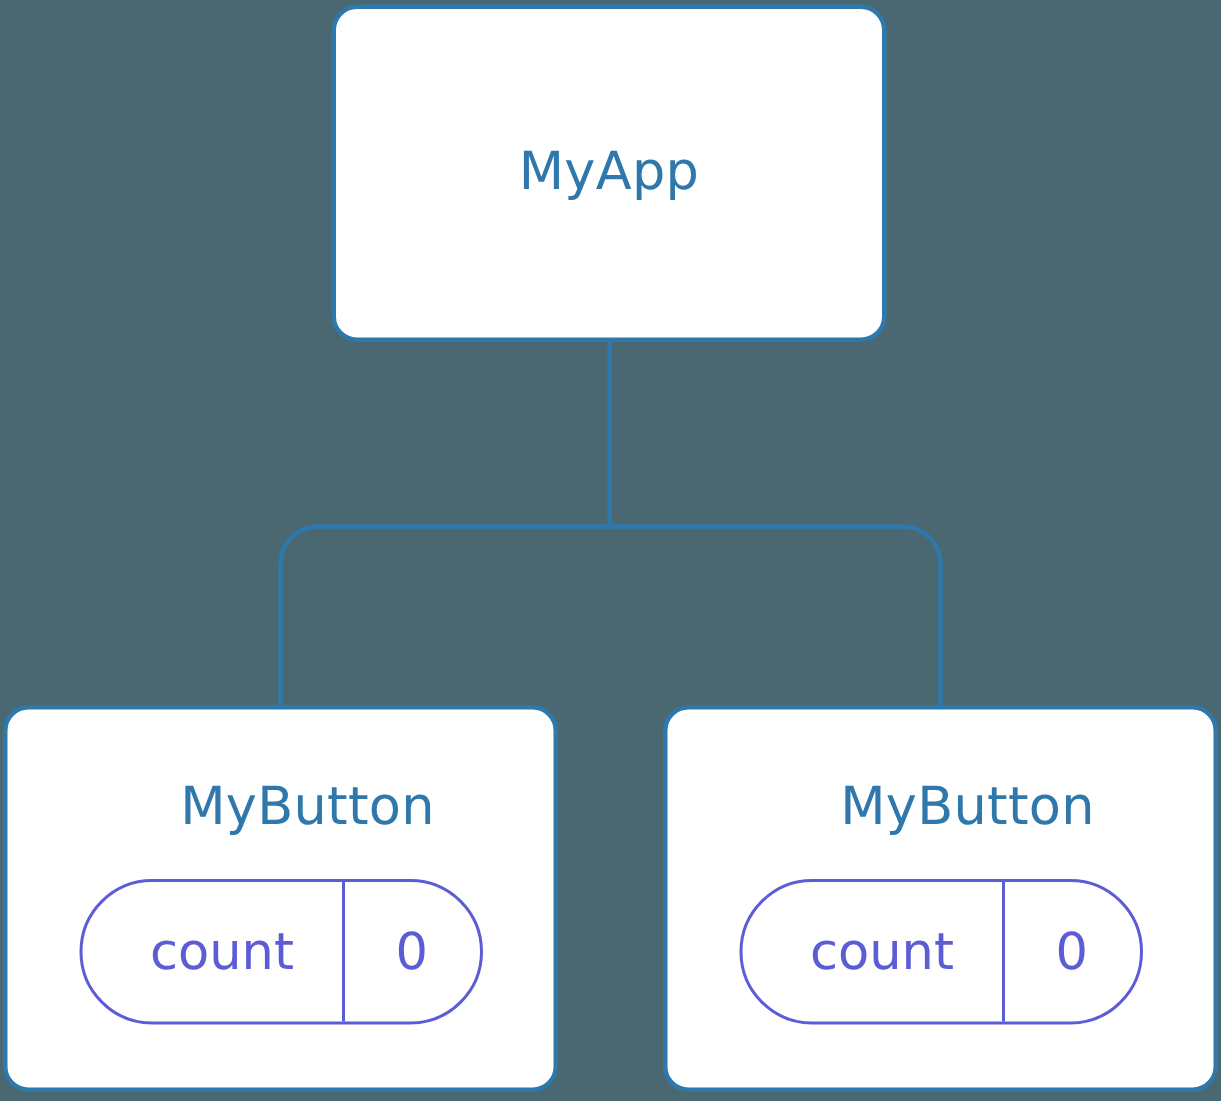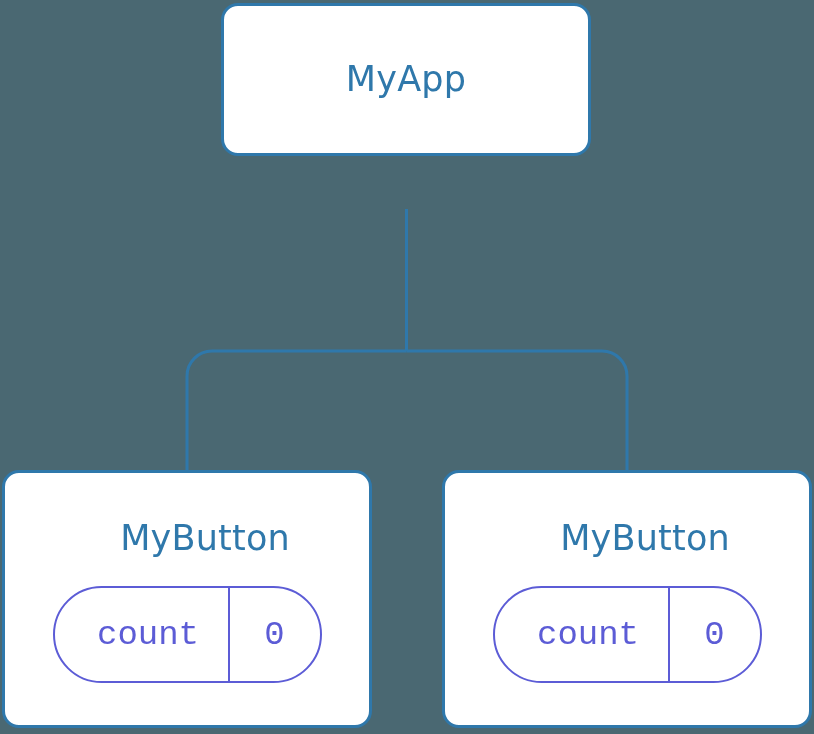--- a/index.html
+++ b/index.html
@@ -39,21 +39,21 @@
     border-radius: 17px;
     box-sizing: border-box;
     display: flex;
     flex-direction: column;
     align-items: center;
   }
   .node-root {
     left: 221px;
     top: 3px;
     width: 370px;
-    height: 153px;
+    height: 225px;
     justify-content: center;
   }
   .node-child-left {
     left: 2px;
     top: 470px;
     width: 370px;
     height: 258px;
   }
   .node-child-right {
     left: 442px;
@@ -79,21 +79,20 @@
   .state-pill {
     position: relative;
     margin-top: 30px;
     display: flex;
     align-items: stretch;
     border: 2px solid #5c5cd6;
     border-radius: 999px;
     height: 97px;
     box-sizing: border-box;
     background: #ffffff;
-    font-family: Liberation Mono, monospace;
   }
   .state-key,
   .state-value {
     display: flex;
     align-items: center;
     justify-content: center;
     color: #5c5cd6;
     font-size: 34px;
     line-height: 1;
     white-space: nowrap;

